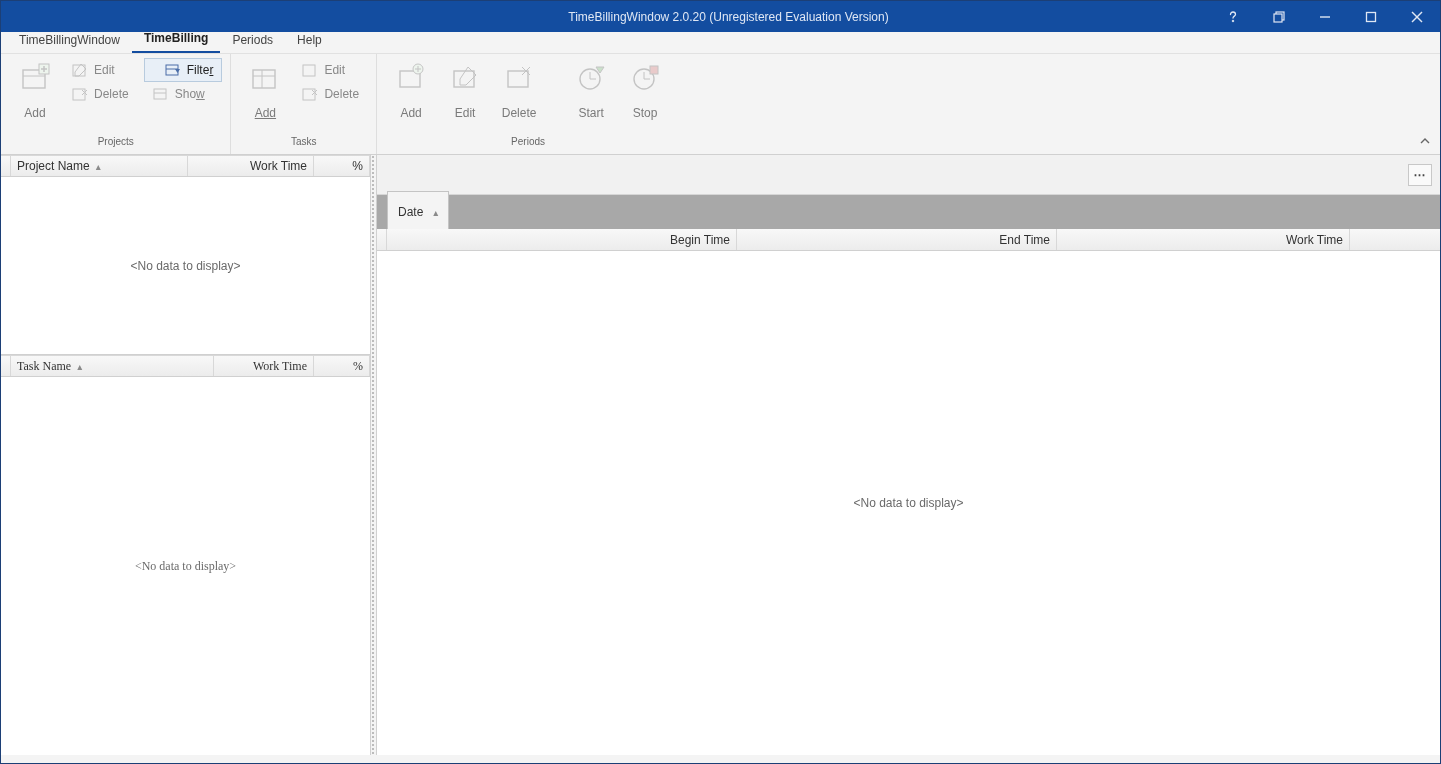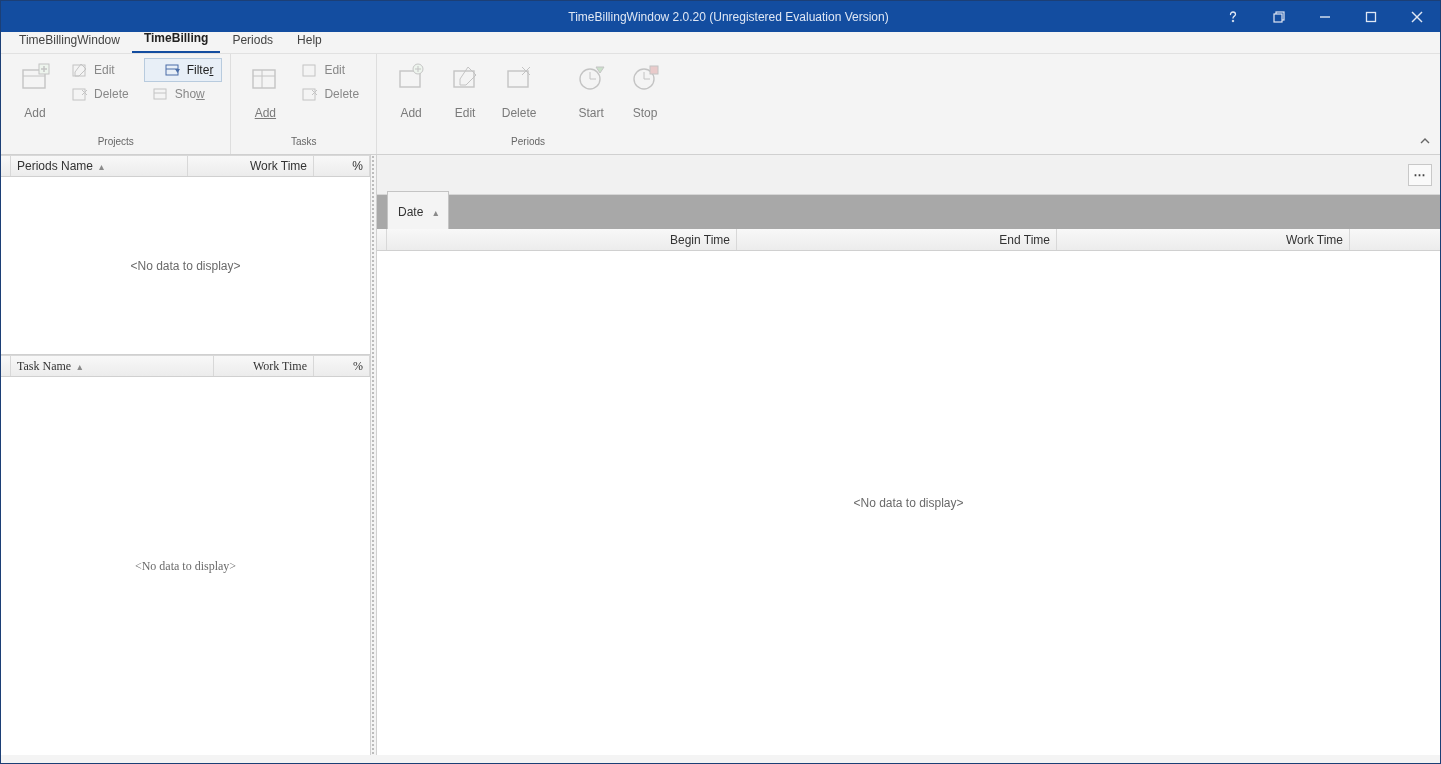--- a/index.html
+++ b/index.html
@@ -483,21 +483,21 @@
 </div>
 
 <div class="content">
 
   <div class="left-pane">
 
     <div class="project-area">
       <div class="grid-header">
         <div class="gh-cell first-corner"></div>
         <div class="gh-cell left" style="flex:1">
-          <span>Periods Name</span>
+          <span>Project Name</span>
           <span class="sort-glyph">▴</span>
         </div>
         <div class="gh-cell" style="width:126px">
           <span>Work Time</span>
         </div>
         <div class="gh-cell" style="width:56px">
           <span>%</span>
         </div>
       </div>
       <div class="grid-body">

